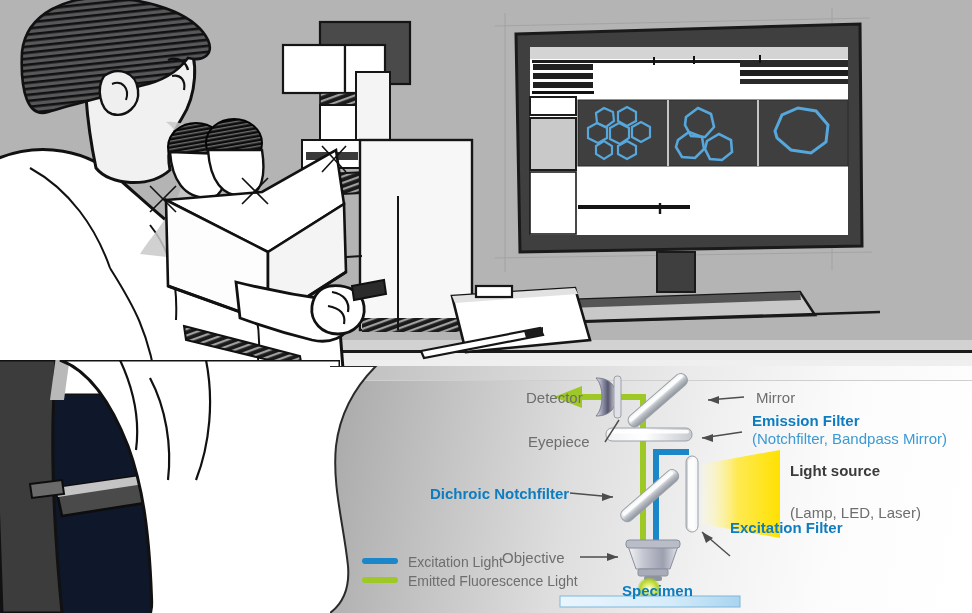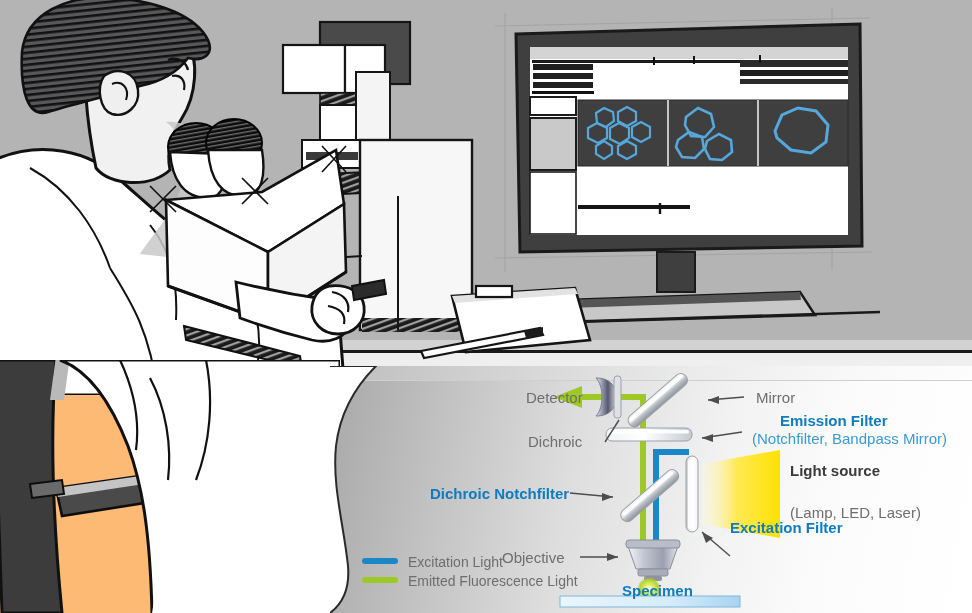--- a/index.html
+++ b/index.html
@@ -1,20 +1,20 @@
 <!DOCTYPE html>
 <html><head>
 <meta charset="utf-8">
 <style>
   html,body{margin:0;padding:0;background:#fff;}
   body{font-family:"Liberation Sans",sans-serif;}
 
   #stage{
     position:relative;width:972px;height:613px;overflow:hidden;
-    background:#fdba74;
+    background:#0f172a;
     text-decoration:underline;
   }
 
   
   #scene{position:absolute;left:0;top:0;width:972px;height:395px;overflow:hidden;}
   #scene .wall{position:absolute;left:0;top:0;width:972px;height:370px;background:#b4b4b4;}
   #scene .bench{position:absolute;left:0;top:352px;width:972px;height:45px;background:#efefef;}
   #scene .benchEdge{position:absolute;left:0;top:350px;width:972px;height:3px;background:#1b1b1b;}
   #scene .benchShadow{position:absolute;left:330px;top:340px;width:642px;height:12px;background:#d2d2d2;}
 
@@ -385,22 +385,22 @@
       </g>
 
       <g data-interactable="false">
         <rect x="32" y="192" width="36" height="6" rx="3" fill="#1b86c8"></rect>
         <rect x="32" y="211" width="36" height="6" rx="3" fill="#9ec826"></rect>
       </g>
     </svg>
 
     <div class="dlabel gray" style="left:196px;top:23px;" data-interactable="false">Detector</div>
     <div class="dlabel gray" style="left:426px;top:23px;" data-interactable="false">Mirror</div>
-    <div class="dlabel gray" style="left:198px;top:67px;" data-interactable="false">Dichroic</div>
-    <div class="dlabel blue-b" style="left:422px;top:46px;margin-left:28px;" data-interactable="false">Emission Filter</div>
+    <div class="dlabel gray" style="left:198px;top:67px;" data-interactable="false">Eyepiece</div>
+    <div class="dlabel blue-b" style="left:422px;top:46px;" data-interactable="false">Emission Filter</div>
     <div class="dlabel blue-l" style="left:422px;top:64px;" data-interactable="false">(Notchfilter, Bandpass Mirror)</div>
     <div class="dlabel dark-b" style="left:460px;top:96px;" data-interactable="false">Light source</div>
     <div class="dlabel gray-s" style="left:460px;top:114px;" data-interactable="false">(Lamp, LED, Laser)</div>
     <div class="dlabel blue-b" style="left:100px;top:119px;" data-interactable="false">Dichroic Notchfilter</div>
     <div class="dlabel blue-b" style="left:400px;top:153px;" data-interactable="false">Excitation Filter</div>
     <div class="dlabel gray" style="left:172px;top:183px;" data-interactable="false">Objective</div>
     <div class="dlabel blue-b" style="left:292px;top:216px;" data-interactable="false">Specimen</div>
 
     <div class="dlabel leg" style="left:78px;top:188px;" data-interactable="false">Excitation Light</div>
     <div class="dlabel leg" style="left:78px;top:207px;" data-interactable="false">Emitted Fluorescence Light</div>

